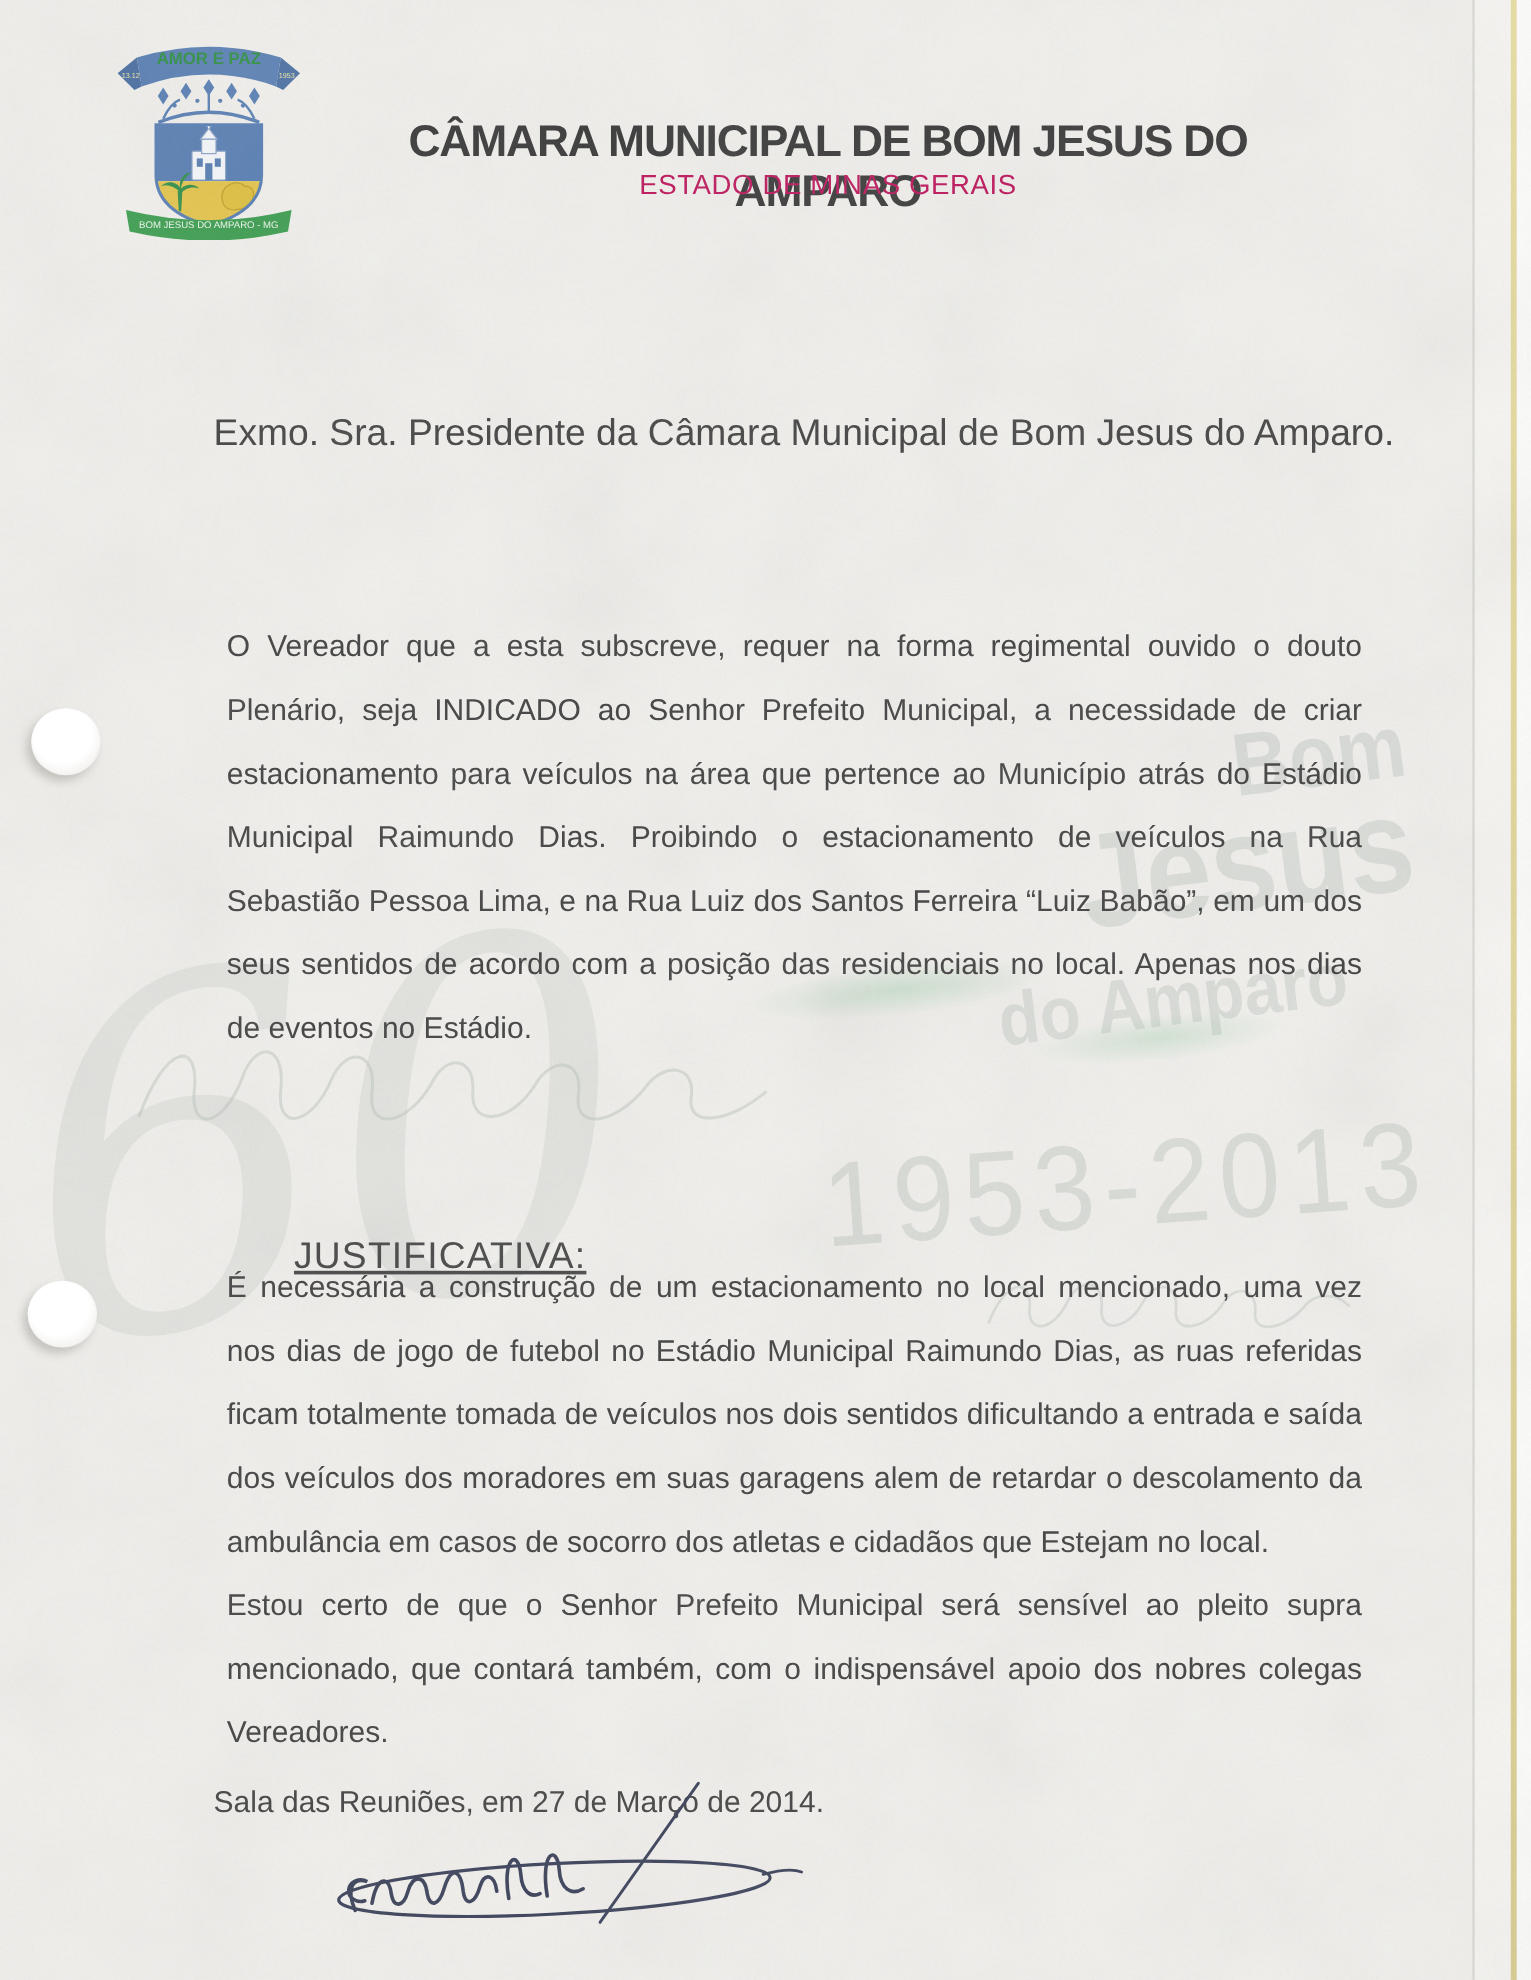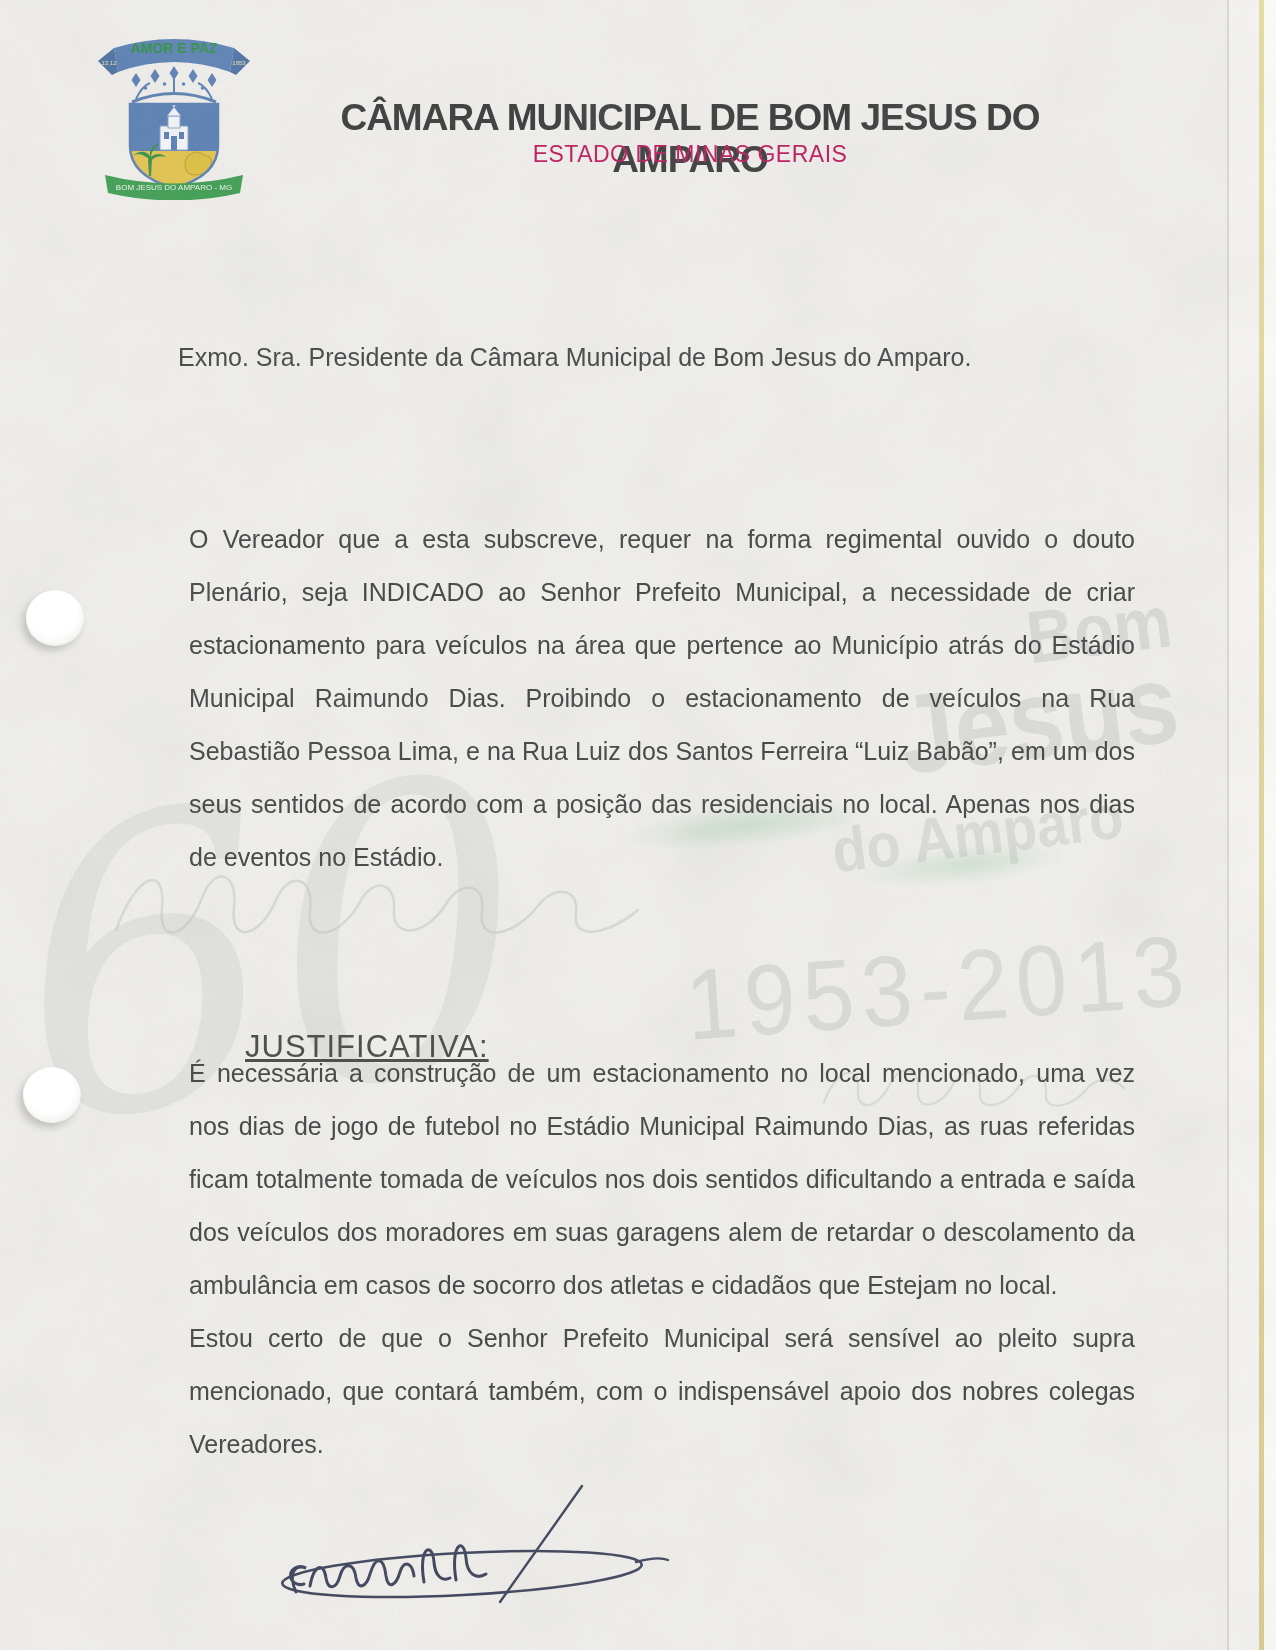--- a/index.html
+++ b/index.html
@@ -55,21 +55,21 @@
   }
   .subtitle{
     position:absolute;left:270px;top:141px;width:840px;z-index:3;
     text-align:center;font-size:23px;color:#be185d;letter-spacing:.5px;
   }
   
   .doc-title{
     position:absolute;left:0;top:282px;width:1236px;z-index:3;
     text-align:center;font-size:26px;color:#464646;
   }
-  .salutation{position:absolute;left:178px;top:343px;z-index:3;font-size:25px;color:#454545;}
+  .salutation{position:absolute;left:178px;top:343px;z-index:3;font-size:31px;color:#454545;}
   .para{
     position:absolute;left:178px;width:946px;z-index:3;
     font-size:25px;line-height:53px;text-align:justify;color:#434343;margin:11px;
   }
   .para p{margin:0;}
   .p1{top:502px;}
   .just-heading{
     position:absolute;left:245px;top:984px;z-index:3;
     font-size:31px;color:#484848;text-decoration:underline;letter-spacing:1px;margin-top:45px;
   }
@@ -163,20 +163,21 @@
 
   <p class="para p1">O Vereador que a esta subscreve, requer na forma regimental ouvido o douto Plenário, seja INDICADO ao Senhor Prefeito Municipal, a necessidade de criar estacionamento para veículos na área que pertence ao Município atrás do Estádio Municipal Raimundo Dias. Proibindo o estacionamento de veículos na Rua Sebastião Pessoa Lima, e na Rua Luiz dos Santos Ferreira “Luiz Babão”, em um dos seus sentidos de acordo com a posição das residenciais no local. Apenas nos dias de eventos no Estádio.</p>
 
   <div class="just-heading">JUSTIFICATIVA:</div>
 
   <div class="para just-block">
     <p>É necessária a construção de um estacionamento no local mencionado, uma vez nos dias de jogo de futebol no Estádio Municipal Raimundo Dias, as ruas referidas ficam totalmente tomada de veículos nos dois sentidos dificultando a entrada e saída dos veículos dos moradores em suas garagens alem de retardar o descolamento da ambulância em casos de socorro dos atletas e cidadãos que Estejam no local.</p>
     <p>Estou certo de que o Senhor Prefeito Municipal será sensível ao pleito supra mencionado, que contará também, com o indispensável apoio dos nobres colegas Vereadores.</p>
   </div>
 
+  <div class="date-line">Sala das Reuniões, em 27 de Março de 2014.</div>
 
   <svg class="signature" width="410" height="150" viewBox="0 0 410 150">
     <g fill="none" stroke="#3c425a" stroke-linecap="round">
       <path d="M320,8 L238,124" stroke-width="2.4"></path>
       <ellipse cx="200" cy="96" rx="180" ry="21" transform="rotate(-3 200 96)" stroke-width="2.6"></ellipse>
       <path d="M374,84 Q396,78 406,82" stroke-width="2.4"></path>
       <path d="M34,114 C26,96 32,86 44,90 a10,9 0 1,0 -2,16" stroke-width="3"></path>
       <path d="M48,108 C52,86 62,84 64,100 C66,112 74,112 78,98 C82,84 92,84 94,100 C96,112 104,110 108,96 C114,76 122,80 124,98 C126,112 134,108 138,94 C142,82 150,84 152,98" stroke-width="3"></path>
       <path d="M162,104 C156,70 170,62 172,84 C173,98 180,104 188,100" stroke-width="3"></path>
       <path d="M194,102 C188,66 202,58 204,80 C205,96 214,102 224,96" stroke-width="3"></path>

